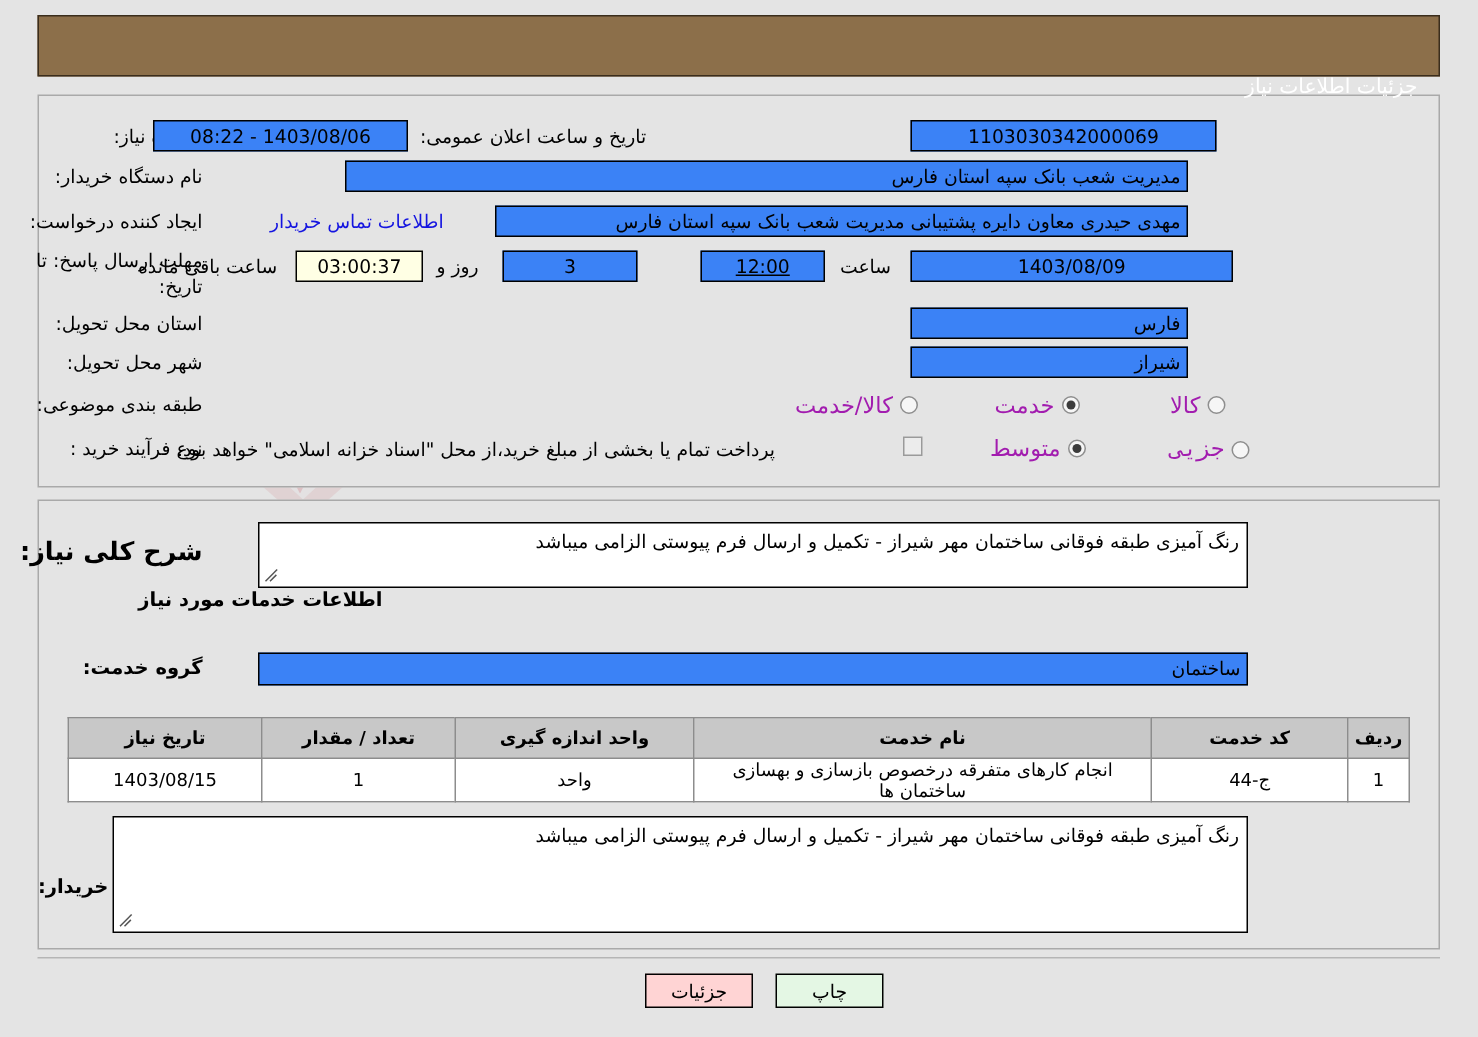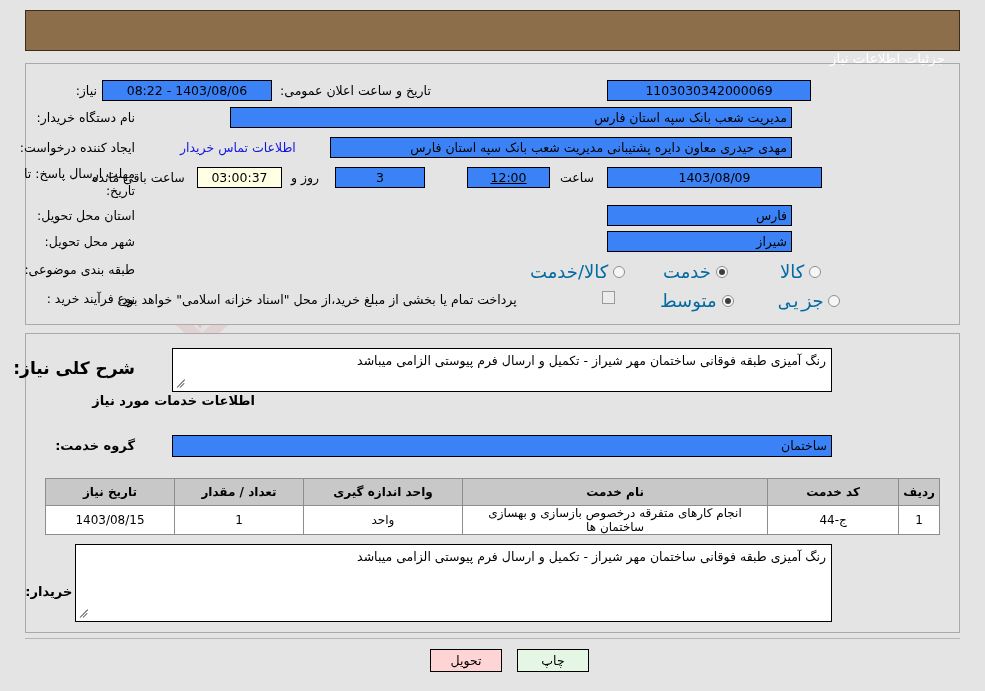--- a/index.html
+++ b/index.html
@@ -199,21 +199,21 @@
     flex: none;
   }
   .radio.on::after {
     content: "";
     position: absolute;
     left: 2px; top: 2px;
     width: 6px; height: 6px;
     border-radius: 50%;
     background: #3c3c3c;
   }
-  .radio-lbl { font-size: 18px; color: #0369a1; white-space: nowrap; text-align: center; }
+  .radio-lbl { font-size: 15px; color: #a21caf; white-space: nowrap; text-align: center; }
 
   .chk {
     position: absolute;
     width: 13px;
     height: 13px;
     border: 1px solid #9a9a9a;
     background: #ececec;
     box-sizing: border-box;
     z-index: 4;
   }
@@ -383,16 +383,16 @@
     </tbody>
   </table>
 
   <div class="lbl bold" style="right:850px; top:584px; font-size:13px;">توضیحات خریدار:</div>
   <div class="area" style="left:75px; top:544px; width:757px; height:78px;">
     <span>رنگ آمیزی طبقه فوقانی ساختمان مهر شیراز - تکمیل و ارسال فرم پیوستی الزامی میباشد</span>
     <span class="resize-grip"></span>
   </div>
 
   <div class="sep" style="left:25px; top:638px; width:935px;"></div>
-  <div class="btn back" style="left:430px; top:649px; width:72px;">تحویل</div>
+  <div class="btn back" style="left:430px; top:649px; width:72px;">جزئیات</div>
   <div class="btn print" style="left:517px; top:649px; width:72px;">چاپ</div>
 
 </div>
 
 </body></html>

